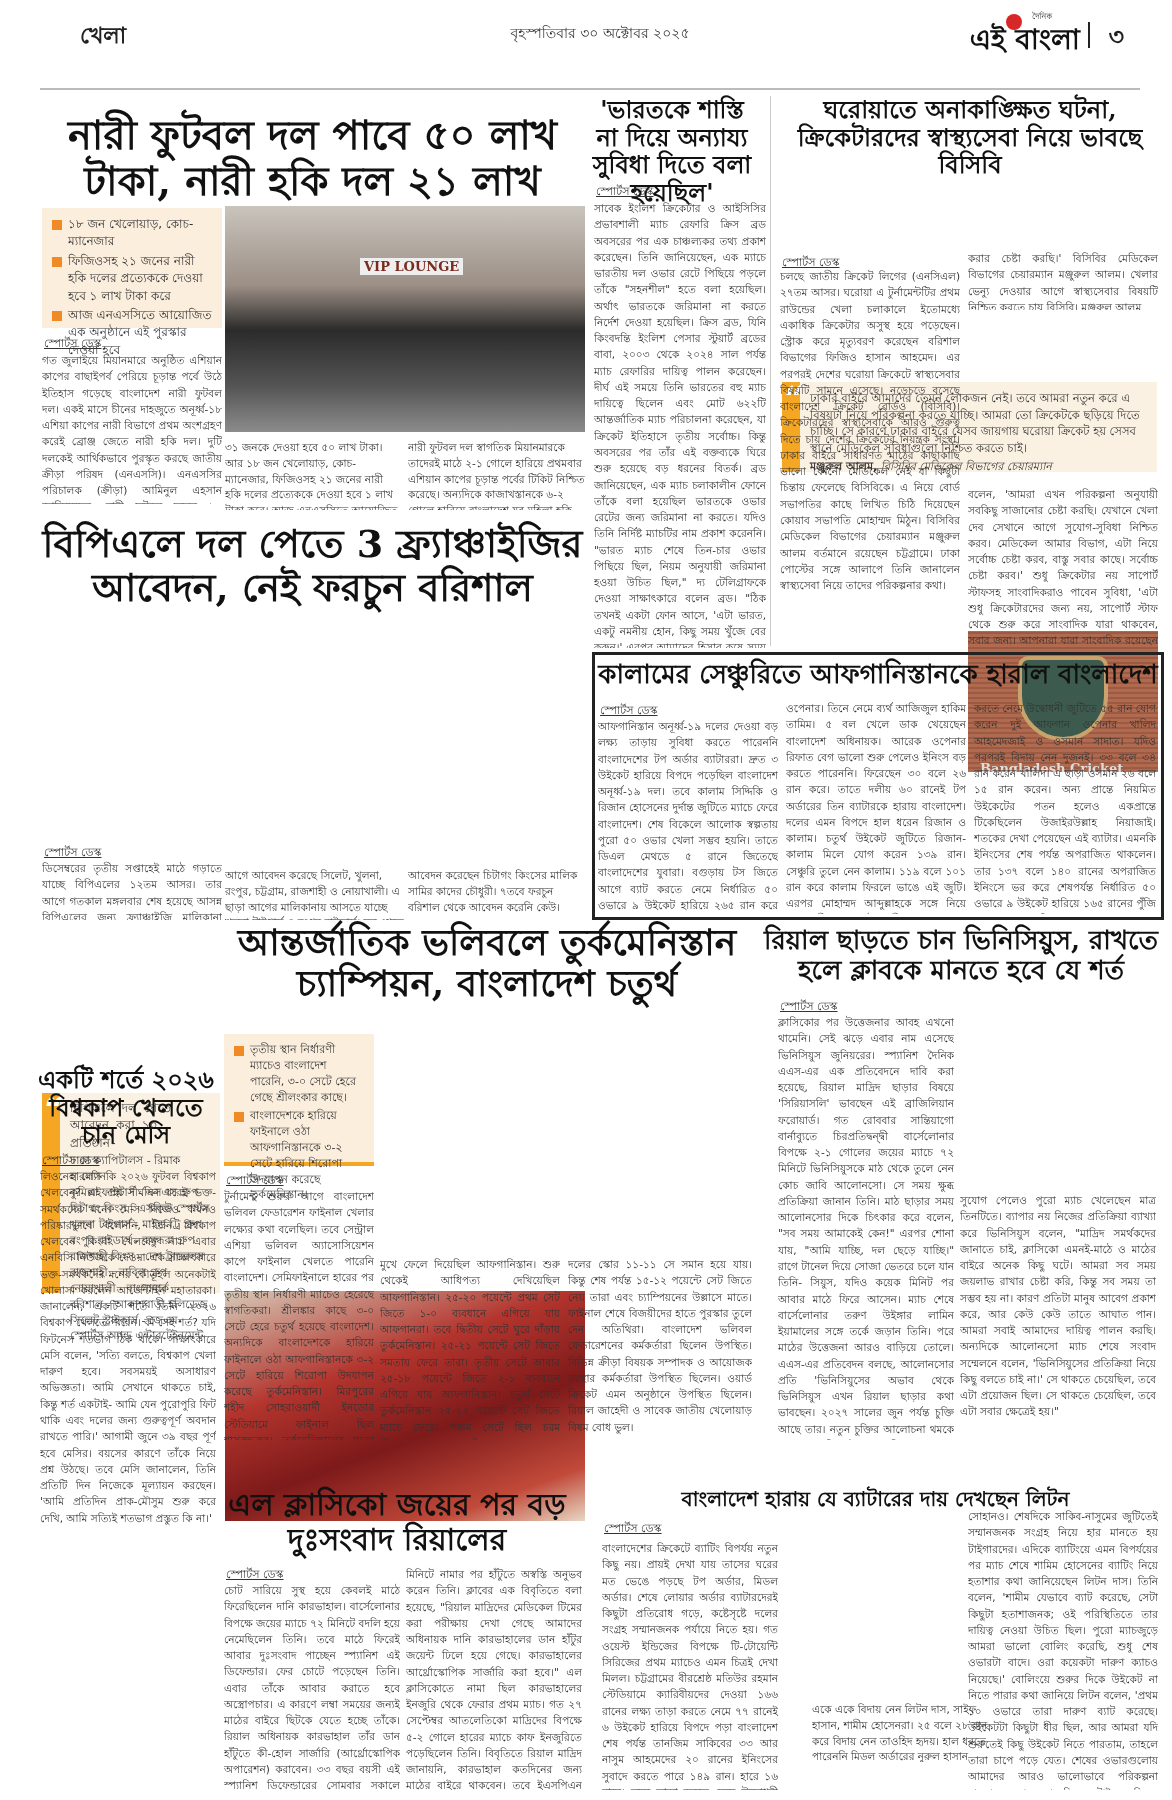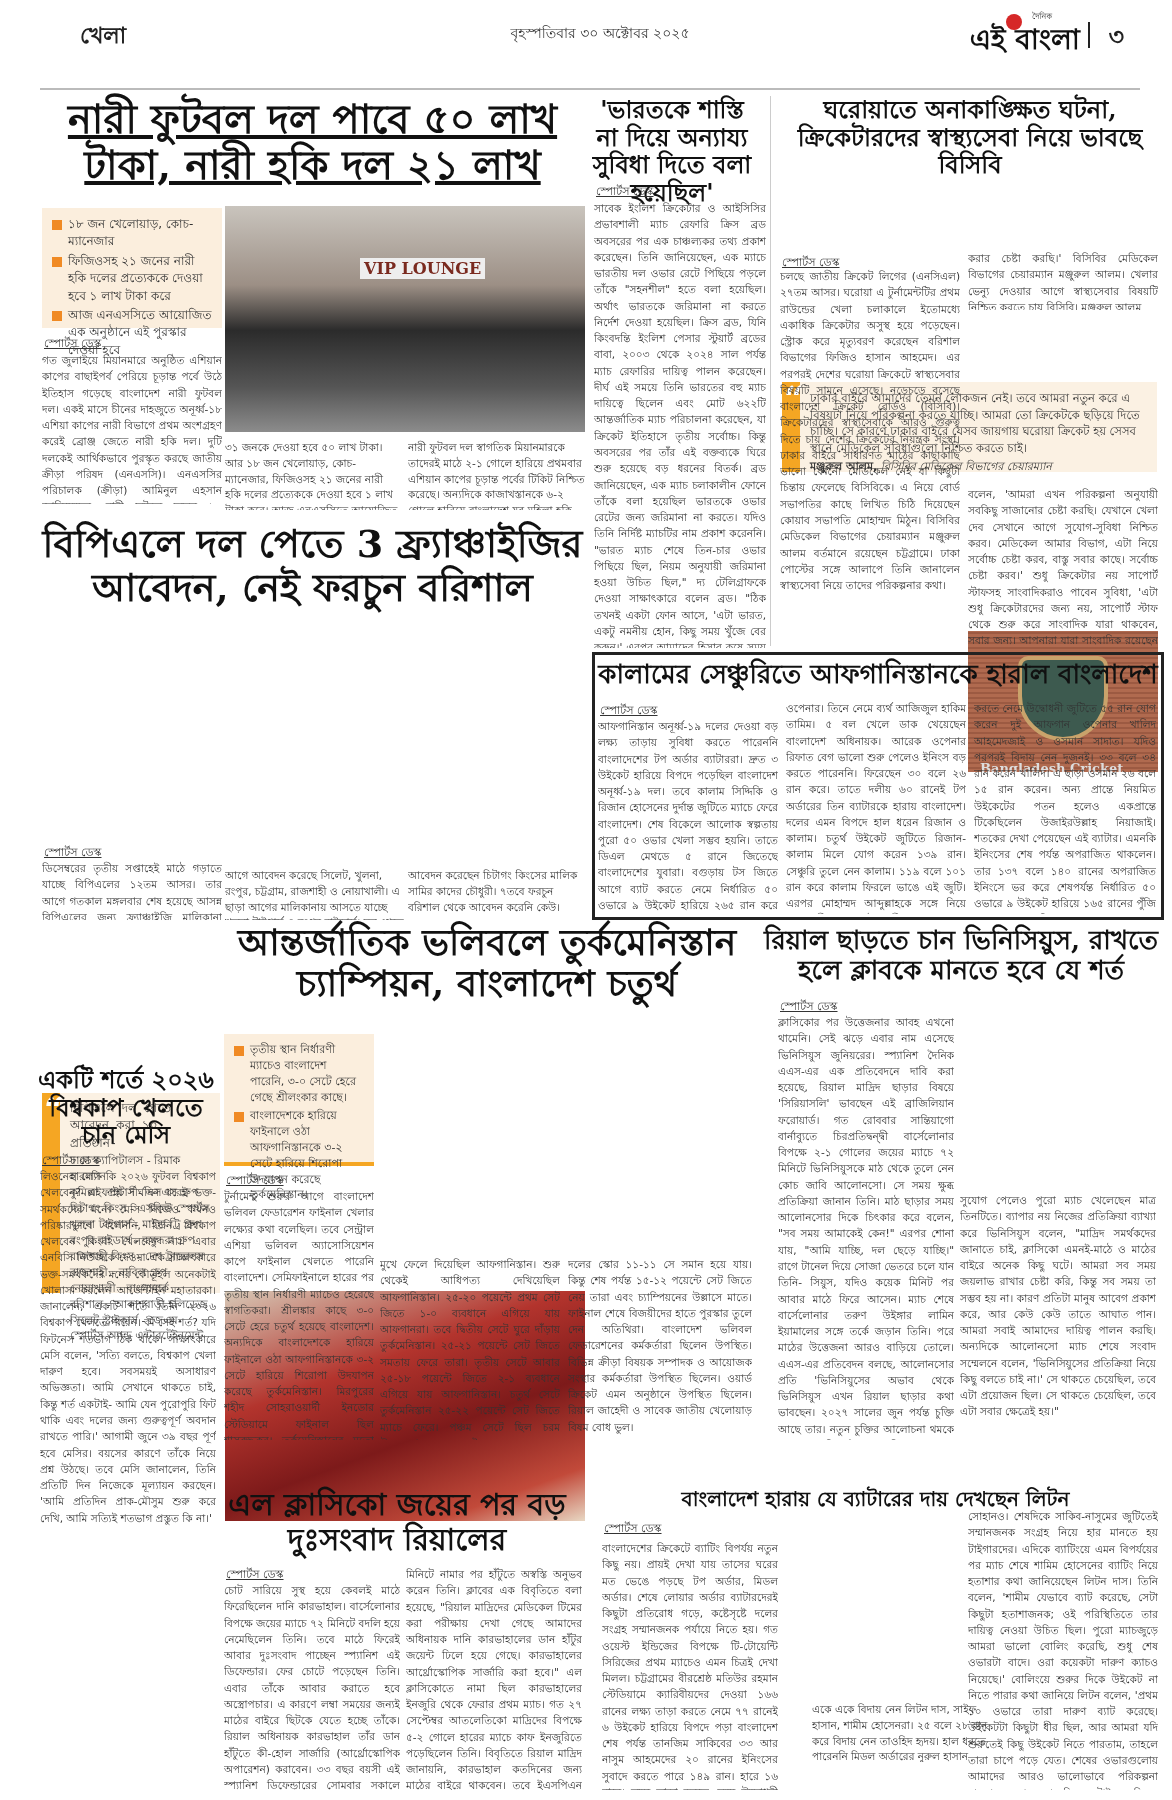--- a/index.html
+++ b/index.html
@@ -20,39 +20,39 @@
   .highlight-box { background: #fbeedd; padding: 8px 10px; }
   .hl-item { font-size: 12px; line-height: 1.45; color: #333; padding-left: 16px; position: relative; margin-bottom: 2px; }
   .hl-item::before { content: ""; position: absolute; left: 0; top: 4px; width: 10px; height: 10px; background: #f08a24; }
   .quote-box { background: #fbf1e3; border-left: 18px solid #f5a623; padding: 8px 10px; position: relative; }
   .quote-mark { position: absolute; left: -16px; top: -4px; font-size: 34px; font-weight: bold; color: #fff; font-family: "DejaVu Serif", serif; }
   .quote-text { font-size: 13px; line-height: 1.45; color: #333; }
   .quote-attr { font-size: 11px; margin-top: 1px; color: #333; font-style: italic; }
   .quote-attr b { font-style: normal; }
   .list-line { font-size: 11px; line-height: 1.45; color: #333; }
   .photo { background: linear-gradient(135deg, #8a8a8a, #4d4d4d); position: relative; overflow: hidden; }
-  .photo-label { position: absolute; font-size: 16px; color: rgba(255,255,255,0.85); font-family: "DejaVu Serif", serif; font-weight: bold; }
+  .photo-label { position: absolute; font-size: 13px; color: rgba(255,255,255,0.85); font-family: "DejaVu Serif", serif; font-weight: bold; }
   .framed { border: 3px solid #222; }
   .divider-v { width: 1px; background: #ccc; }
 </style>
 </head>
 <body>
 
 <div class="abs masthead"></div>
 <div class="abs section-name">খেলা</div>
 <div class="abs date">বৃহস্পতিবার ৩০ অক্টোবর ২০২৫</div>
 <div class="abs" style="right:120px; top:10px; font-size:8px; color:#333;">দৈনিক</div>
 <div class="abs logo" style="right:92px; top:18px; font-size:28px;">
   <span>এই বাংলা</span>
 </div>
 <div class="abs" style="right:150px; top:14px; width:16px; height:16px; border-radius:50%; background:#d62828;"></div>
 <div class="abs" style="right:82px; top:22px; width:2px; height:26px; background:#222;"></div>
 <div class="abs page-no" style="right:48px; top:18px;">৩</div>
 
-<div class="abs headline h-xl" style="left:40px; top:96px; width:545px;text-decoration:underline;">নারী ফুটবল দল পাবে ৫০ লাখ টাকা, নারী হকি দল ২১ লাখ</div>
+<div class="abs headline h-xl" style="left:40px; top:112px; width:545px;">নারী ফুটবল দল পাবে ৫০ লাখ টাকা, নারী হকি দল ২১ লাখ</div>
 <div class="abs highlight-box" style="left:42px; top:208px; width:180px; height:120px;">
   <div class="hl-item">১৮ জন খেলোয়াড়, কোচ-ম্যানেজার</div>
   <div class="hl-item">ফিজিওসহ ২১ জনের নারী হকি দলের প্রত্যেককে দেওয়া হবে ১ লাখ টাকা করে</div>
   <div class="hl-item">আজ এনএসসিতে আয়োজিত এক অনুষ্ঠানে এই পুরস্কার দেওয়া হবে</div>
 </div>
 <div class="abs byline" style="left:44px; top:335px;">স্পোর্টস ডেস্ক</div>
 <div class="abs body-text" style="left:42px; top:352px; width:180px; height:152px;">গত জুলাইয়ে মিয়ানমারে অনুষ্ঠিত এশিয়ান কাপের বাছাইপর্ব পেরিয়ে চূড়ান্ত পর্বে উঠে ইতিহাস গড়েছে বাংলাদেশ নারী ফুটবল দল। একই মাসে চীনের দাহজুতে অনূর্ধ্ব-১৮ এশিয়া কাপের নারী বিভাগে প্রথম অংশগ্রহণ করেই ব্রোঞ্জ জেতে নারী হকি দল। দুটি দলকেই আর্থিকভাবে পুরস্কৃত করছে জাতীয় ক্রীড়া পরিষদ (এনএসসি)। এনএসসির পরিচালক (ক্রীড়া) আমিনুল এহসান জানিয়েছেন, নারী ফুটবল দলের ২৩ খেলোয়াড়ের সঙ্গে কোচিং স্টাফ-কর্মকর্তাসহ</div>
 <div class="abs photo" style="left:225px; top:206px; width:360px; height:226px; background:linear-gradient(180deg,#c9c4bd 0%,#9c8f85 35%,#2b2b2b 55%,#555 80%,#8c8c8c 100%);">
   <div class="photo-label" style="left:135px; top:52px; color:#7a2a1f; background:#eee; padding:1px 4px;">VIP LOUNGE</div>
 </div>

